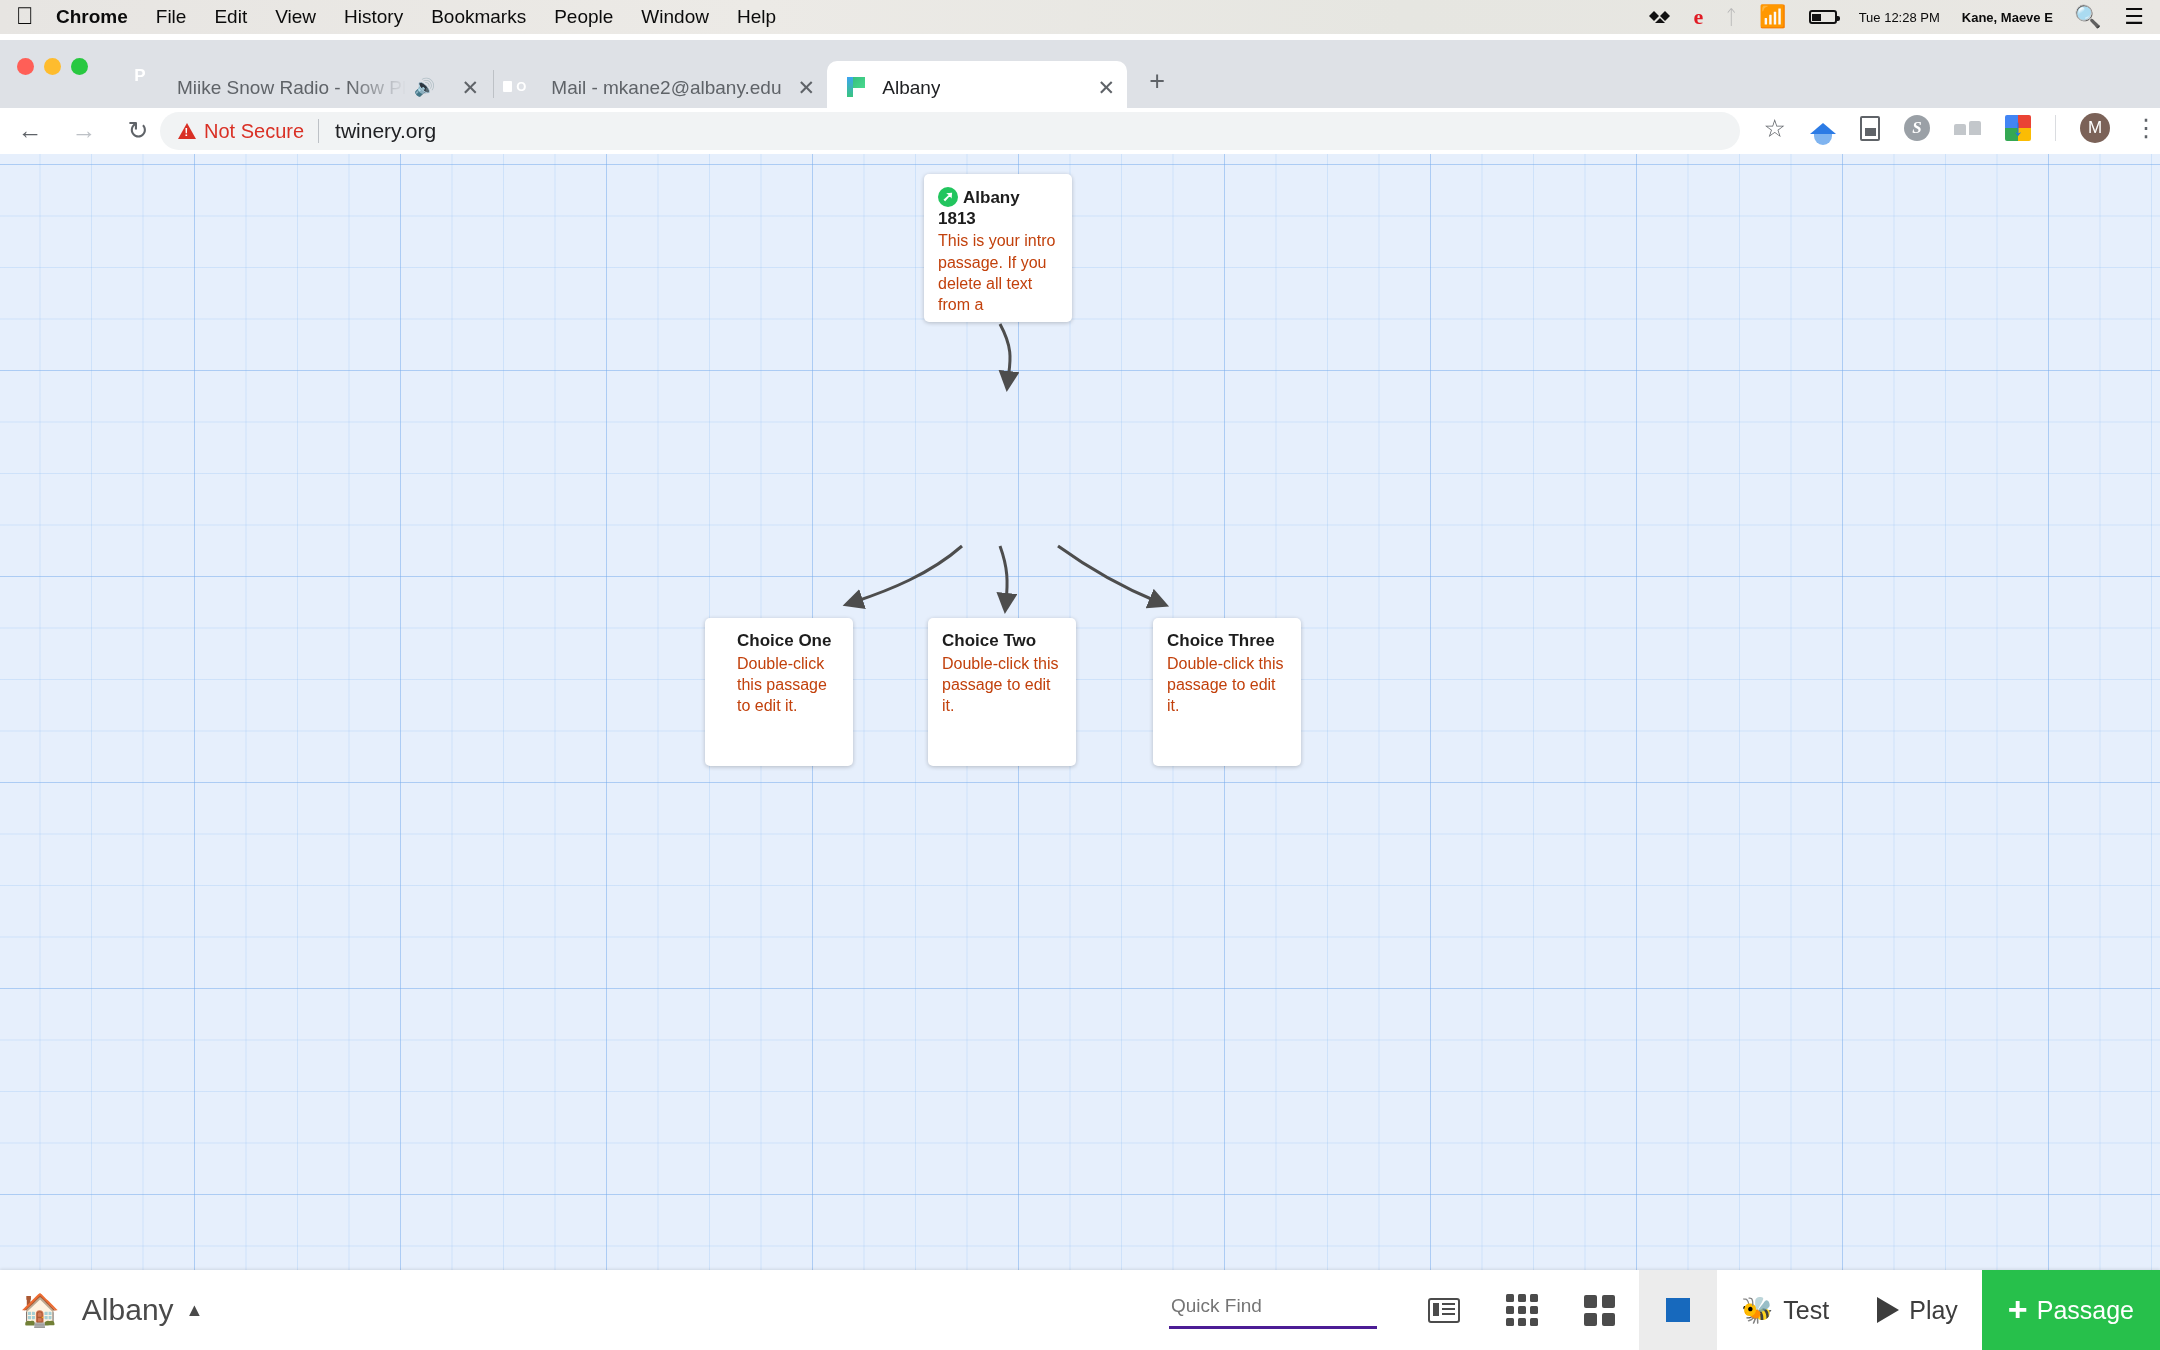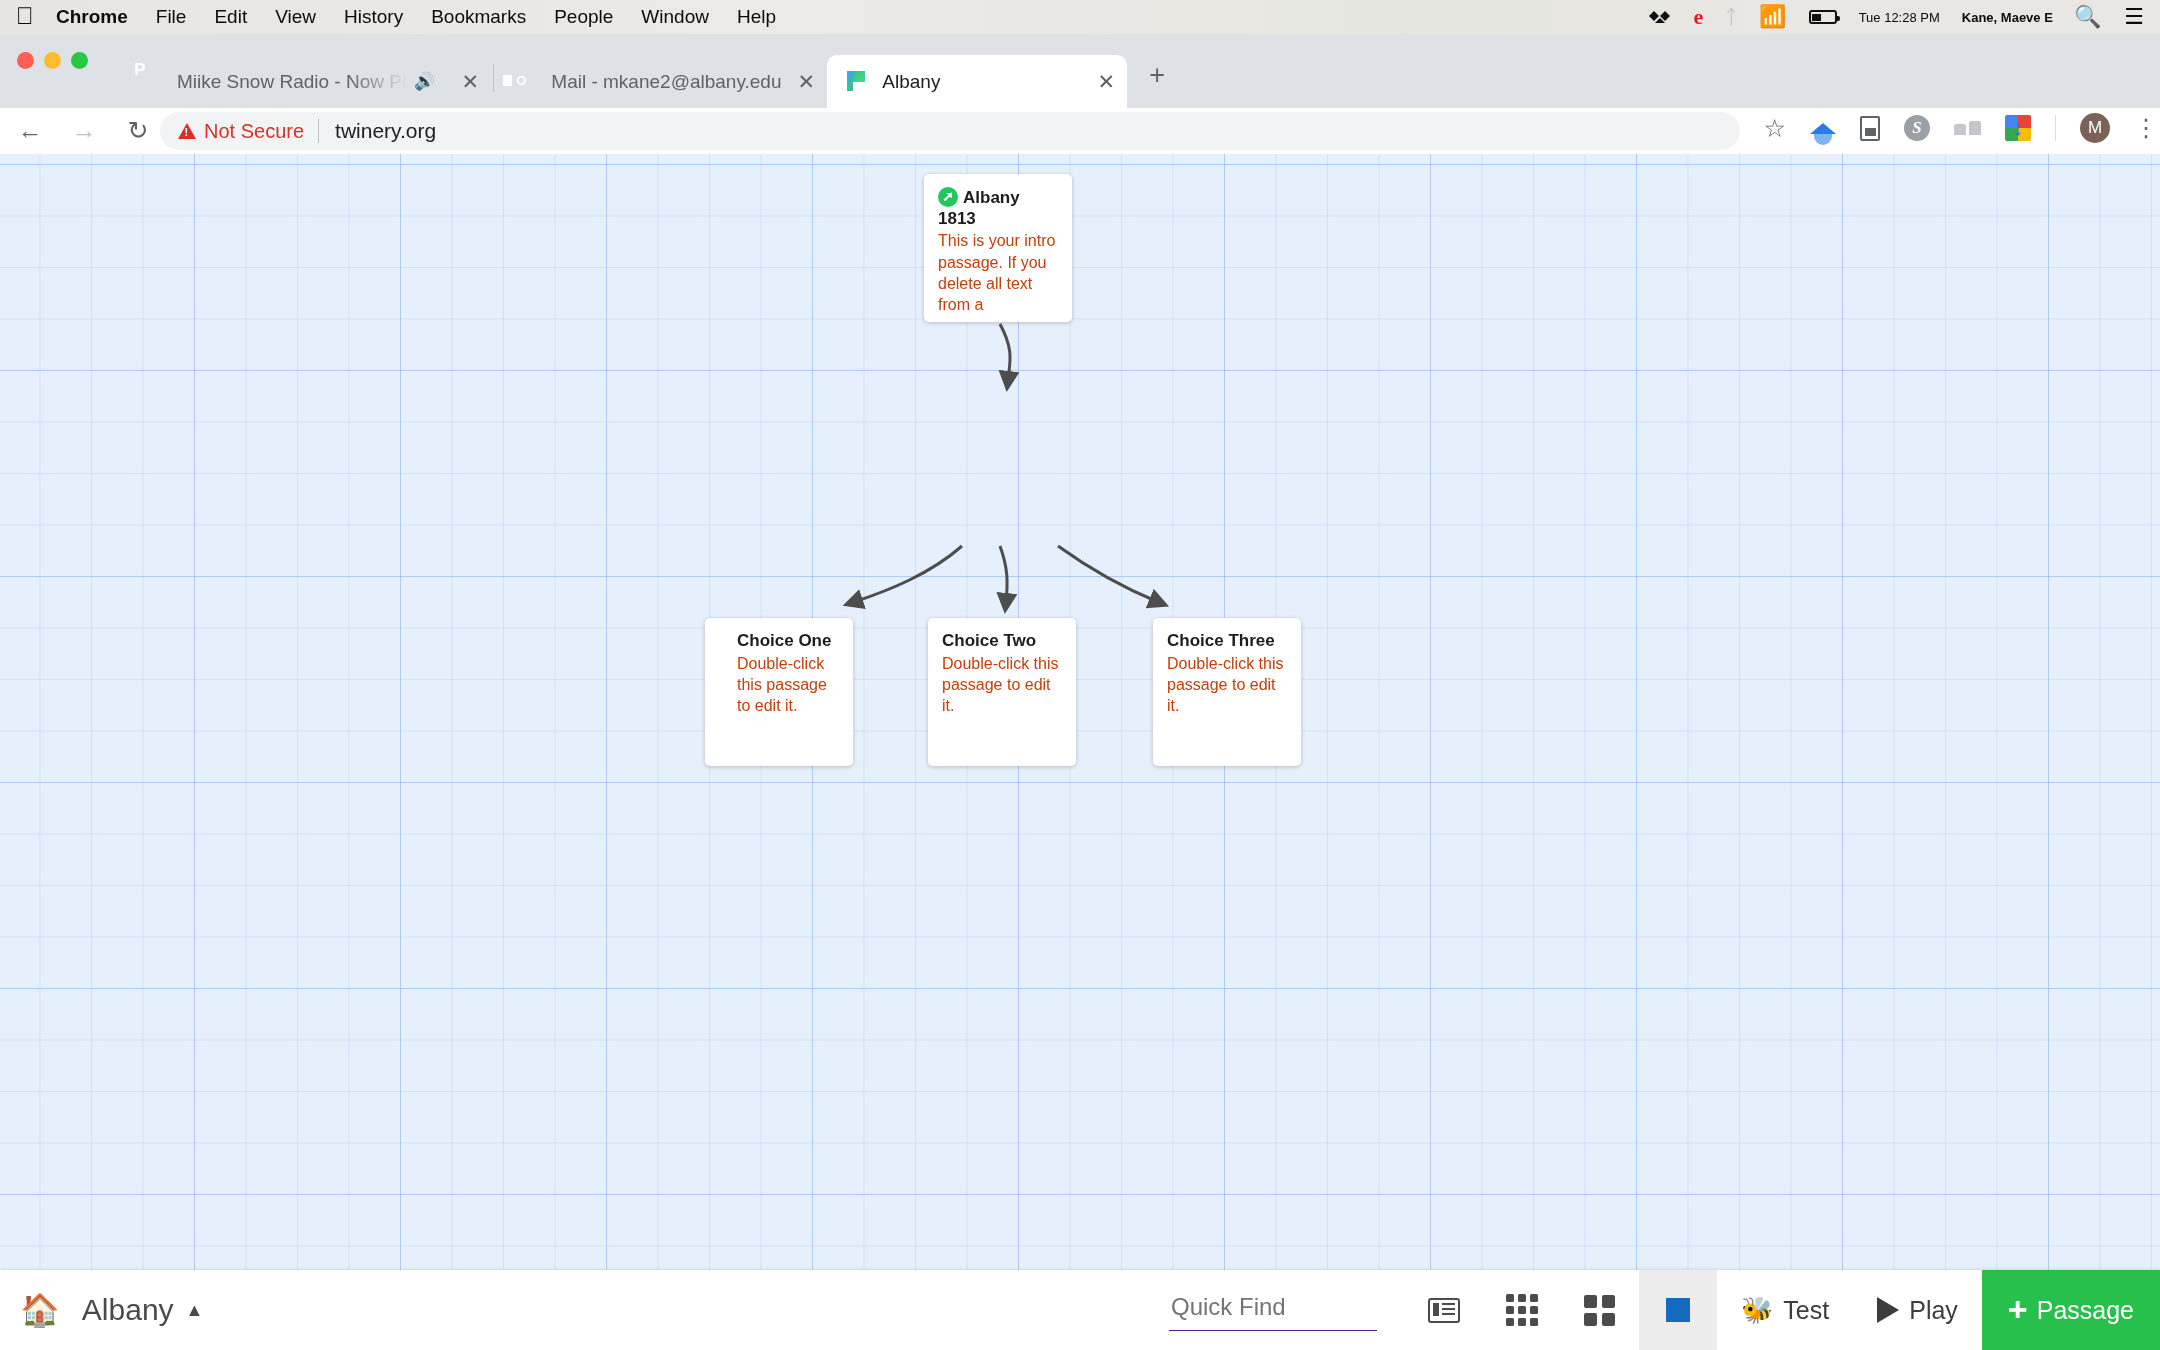--- a/index.html
+++ b/index.html
@@ -41,21 +41,21 @@
     position: relative; display: inline-block;
   }
   .ico-batt::after {
     content: ""; position: absolute; right: -5px; top: 3.5px;
     width: 3px; height: 5px; background: #111; border-radius: 0 2px 2px 0;
   }
   .ico-batt i { position: absolute; left: 1.5px; top: 1.5px; width: 9px; height: 7px; background: #111; }
 
   
   .chrome-top {
-    position: absolute; top: 34px; left: 0; width: 2160px; height: 74px;
+    position: absolute; top: 40px; left: 0; width: 2160px; height: 74px;
     background: #dee1e6;
   }
   .traffic { position: absolute; left: 17px; top: 18px; display: flex; gap: 10px; }
   .traffic span { width: 17px; height: 17px; border-radius: 50%; display: block; }
 
   .tabstrip { position: absolute; left: 122px; top: 14px; display: flex; align-items: flex-end; height: 60px; }
   .tab {
     height: 53px; display: flex; align-items: center;
     padding: 0 10px 0 18px; border-radius: 10px 10px 0 0;
     font-size: 19px; color: #3c4043; position: relative;
@@ -186,22 +186,22 @@
     position: absolute; left: 0; top: 1270px; width: 2160px; height: 80px;
     background: #fff; display: flex; align-items: center;
     box-shadow: 0 -1px 3px rgba(0,0,0,.10);
   }
   .bb-home { font-size: 32px; color: #4b4b4b; margin-left: 20px; }
   .bb-story { font-size: 30px; color: #4a4a4a; margin-left: 22px; }
   .bb-caret { margin-left: 12px; font-size: 18px; color: #4a4a4a; }
   .bb-right { margin-left: auto; display: flex; align-items: center; height: 80px; }
   .qf-wrap { display: flex; flex-direction: column; justify-content: center; margin-right: 28px; }
   .qf-input {
-    width: 208px; border: none; border-bottom: 1px solid #4c1d95; background: transparent;
-    font-size: 24px; color: #616161; padding: 4px 2px 9px; outline: none;
+    width: 208px; border: none; border-bottom: 3px solid #4c1d95; background: transparent;
+    font-size: 19px; color: #616161; padding: 4px 2px 9px; outline: none;
     font-family: "Liberation Sans", sans-serif;
     margin-left: 48px;
   }
   .qf-input::placeholder { color: #757575; }
   .bb-btn { width: 78px; height: 80px; display: flex; align-items: center; justify-content: center; }
   .icon-details { width: 32px; height: 25px; border: 2.5px solid #4b4b4b; border-radius: 3px; position: relative; }
   .icon-details::before { content:""; position:absolute; left:3px; top:3px; width:6px; height:13px; background:#4b4b4b; }
   .icon-details::after {
     content:""; position:absolute; left:12px; top:3px; width:13px; height:13px;
     background: repeating-linear-gradient(#4b4b4b 0 2.5px, transparent 2.5px 5px);

